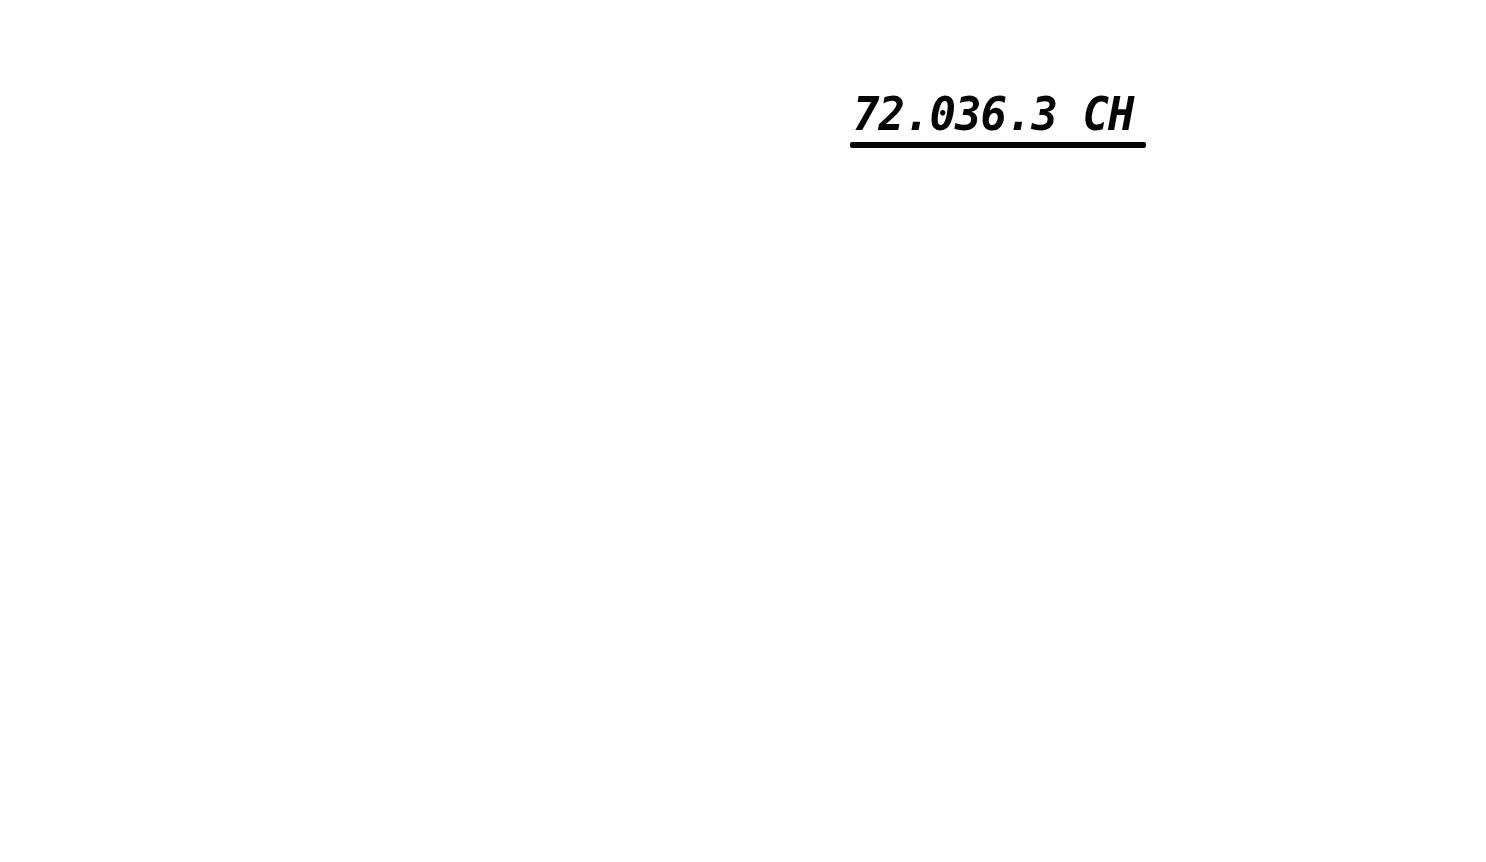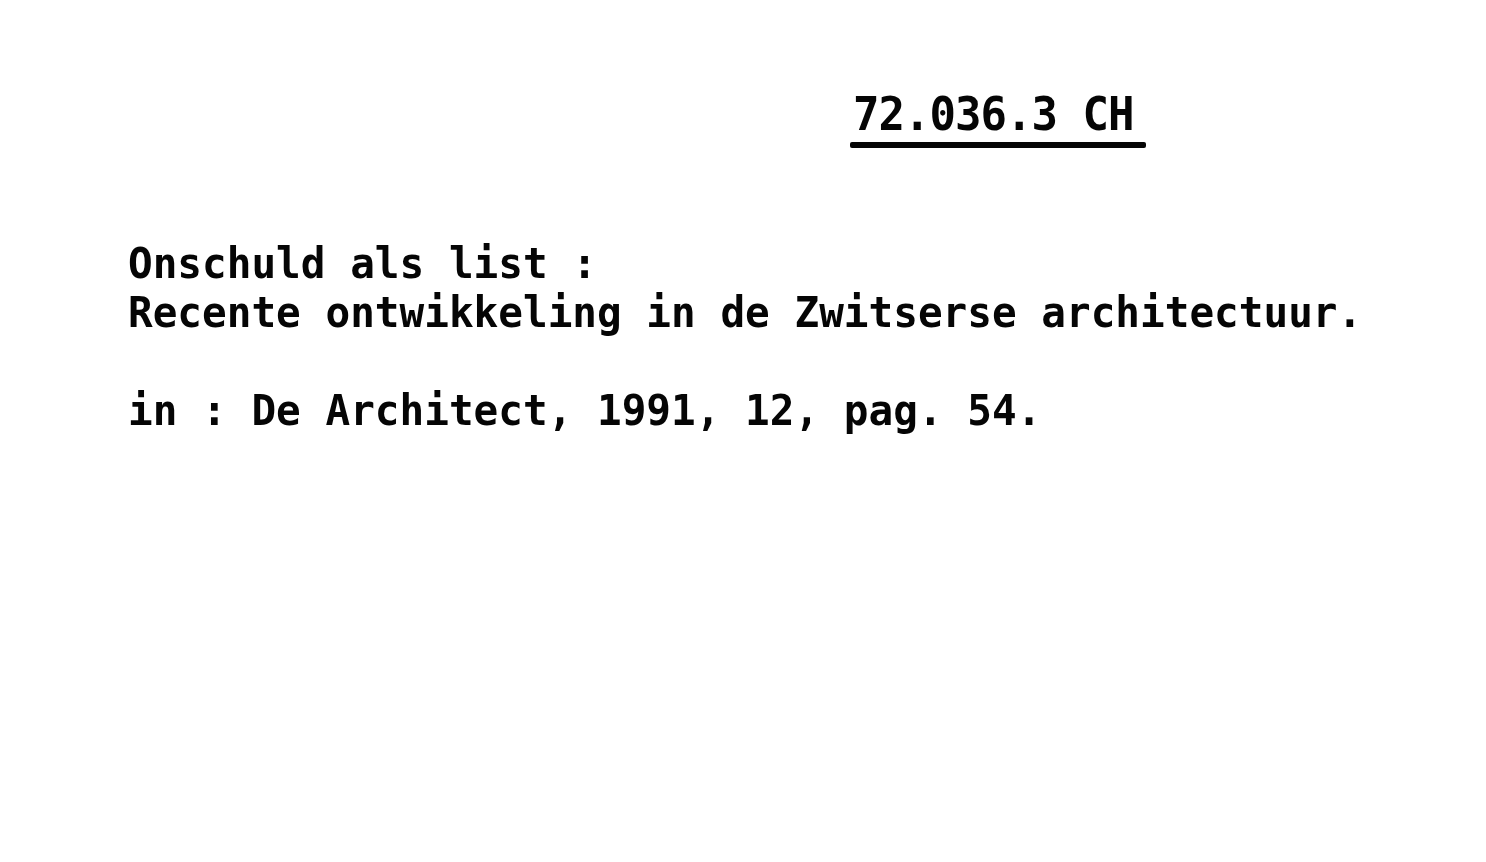--- a/index.html
+++ b/index.html
@@ -8,20 +8,21 @@
     background: #ffffff;
   }
   .scan-page {
     position: relative;
     width: 1486px;
     height: 692px;
     background: #ffffff;
     overflow: hidden;
     font-family: "DejaVu Sans Mono", "Liberation Mono", monospace;
     color: #050505;
+    font-style: italic;
   }
   .code-block {
     position: absolute;
     left: 853px;
     top: 88px;
     text-align: left;
   }
   .code-text {
     font-size: 44px;
     font-weight: bold;
@@ -76,25 +77,20 @@
 </head>
 <body>
 
 <div class="scan-page">
 
   <div class="code-block">
     <div class="code-text">72.036.3 CH</div>
     <div class="code-underline"></div>
   </div>
 
-  <div class="body-text">
-    <div class="text-line">Onschuld als list :</div>
-    <div class="text-line">Recente ontwikkeling in de Zwitserse architectuur.</div>
-    <div class="text-line line-source">in : De Architect, 1991, 12, pag. 54.</div>
-  </div>
 
   <svg class="ink-blot" viewBox="0 0 112 84" xmlns="http://www.w3.org/2000/svg">
     <ellipse cx="67" cy="41" rx="36" ry="39" fill="#050505"></ellipse>
     <ellipse cx="18" cy="15" rx="15" ry="7" fill="#050505"></ellipse>
     <ellipse cx="22" cy="30" rx="14" ry="9" fill="#050505"></ellipse>
     <rect x="12" y="48" width="28" height="9" rx="3" fill="#050505"></rect>
     <rect x="2" y="31" width="6" height="6" fill="#050505"></rect>
     <polygon points="30,10 45,8 52,20 40,34 28,24" fill="#050505"></polygon>
     <polygon points="30,46 54,54 48,70 28,56" fill="#050505"></polygon>
   </svg>

